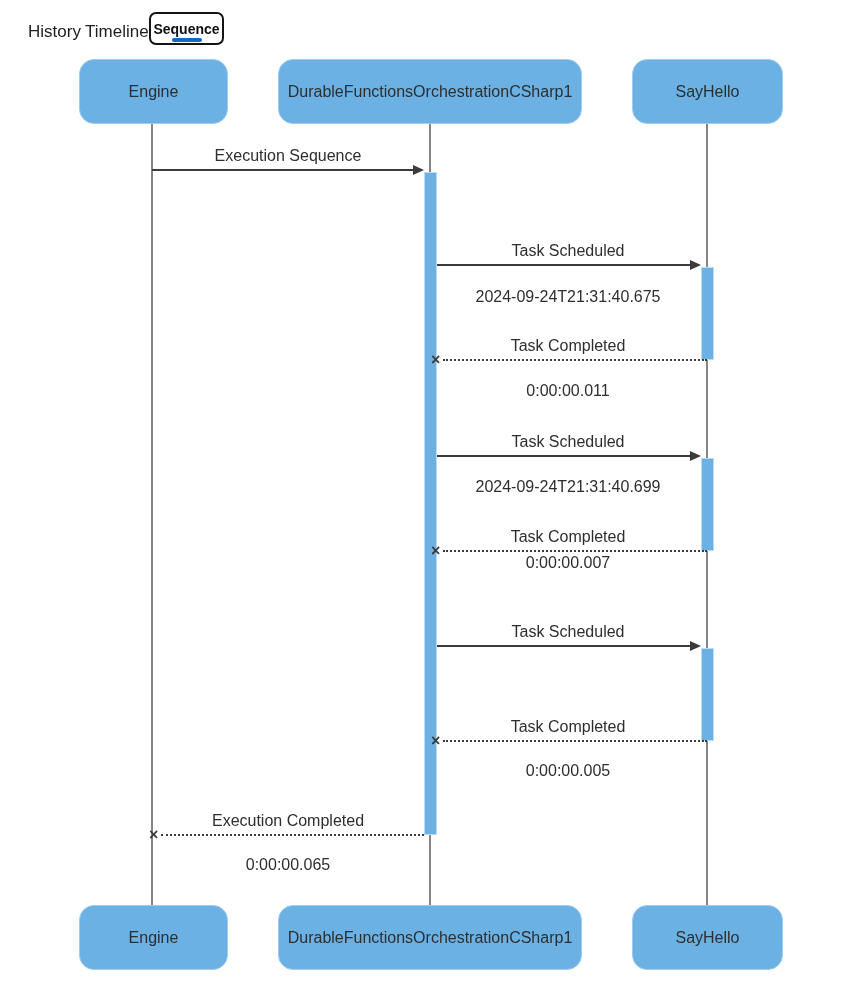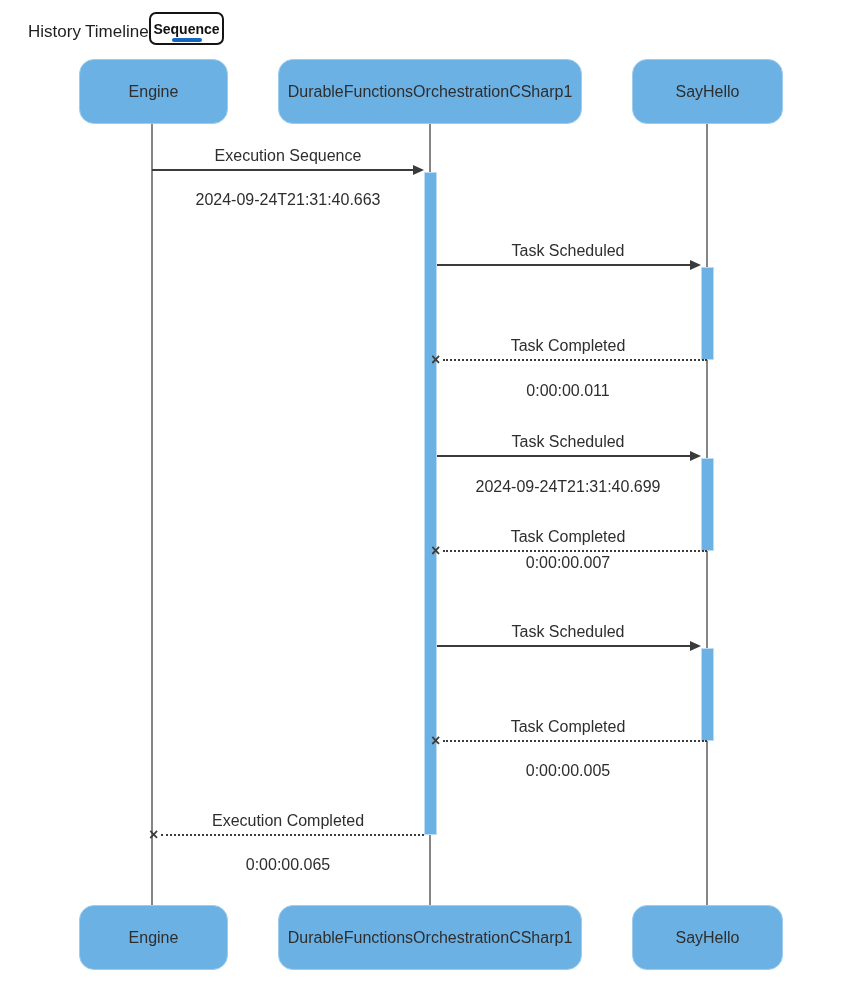--- a/index.html
+++ b/index.html
@@ -75,25 +75,25 @@
   <div class="participant" style="left:632px;top:905px;width:151px">SayHello</div>
 
   <div class="activation" style="left:424px;top:172px;height:663px"></div>
   <div class="activation" style="left:701px;top:267px;height:93px"></div>
   <div class="activation" style="left:701px;top:458px;height:93px"></div>
   <div class="activation" style="left:701px;top:648px;height:93px"></div>
 
   <div class="msg-label" style="left:288px;top:146px">Execution Sequence</div>
   <div class="line-solid" style="left:152px;top:169px;width:262px"></div>
   <div class="arrowhead" style="left:413px;top:165px"></div>
-  <div class="annotation" style="left:288px;top:190px">2024-09-24T21:31:40.663</div>
 
   <div class="msg-label" style="left:568px;top:241px">Task Scheduled</div>
   <div class="line-solid" style="left:437px;top:264px;width:254px"></div>
   <div class="arrowhead" style="left:690px;top:260px"></div>
+  <div class="annotation" style="left:568px;top:287px">2024-09-24T21:31:40.675</div>
 
   <div class="msg-label" style="left:568px;top:336px">Task Completed</div>
   <div class="x-marker" style="left:431px;top:352px">×</div>
   <div class="line-dotted" style="left:443px;top:359px;width:264px"></div>
   <div class="annotation" style="left:568px;top:381px">0:00:00.011</div>
 
   <div class="msg-label" style="left:568px;top:432px">Task Scheduled</div>
   <div class="line-solid" style="left:437px;top:455px;width:254px"></div>
   <div class="arrowhead" style="left:690px;top:451px"></div>
   <div class="annotation" style="left:568px;top:477px">2024-09-24T21:31:40.699</div>

